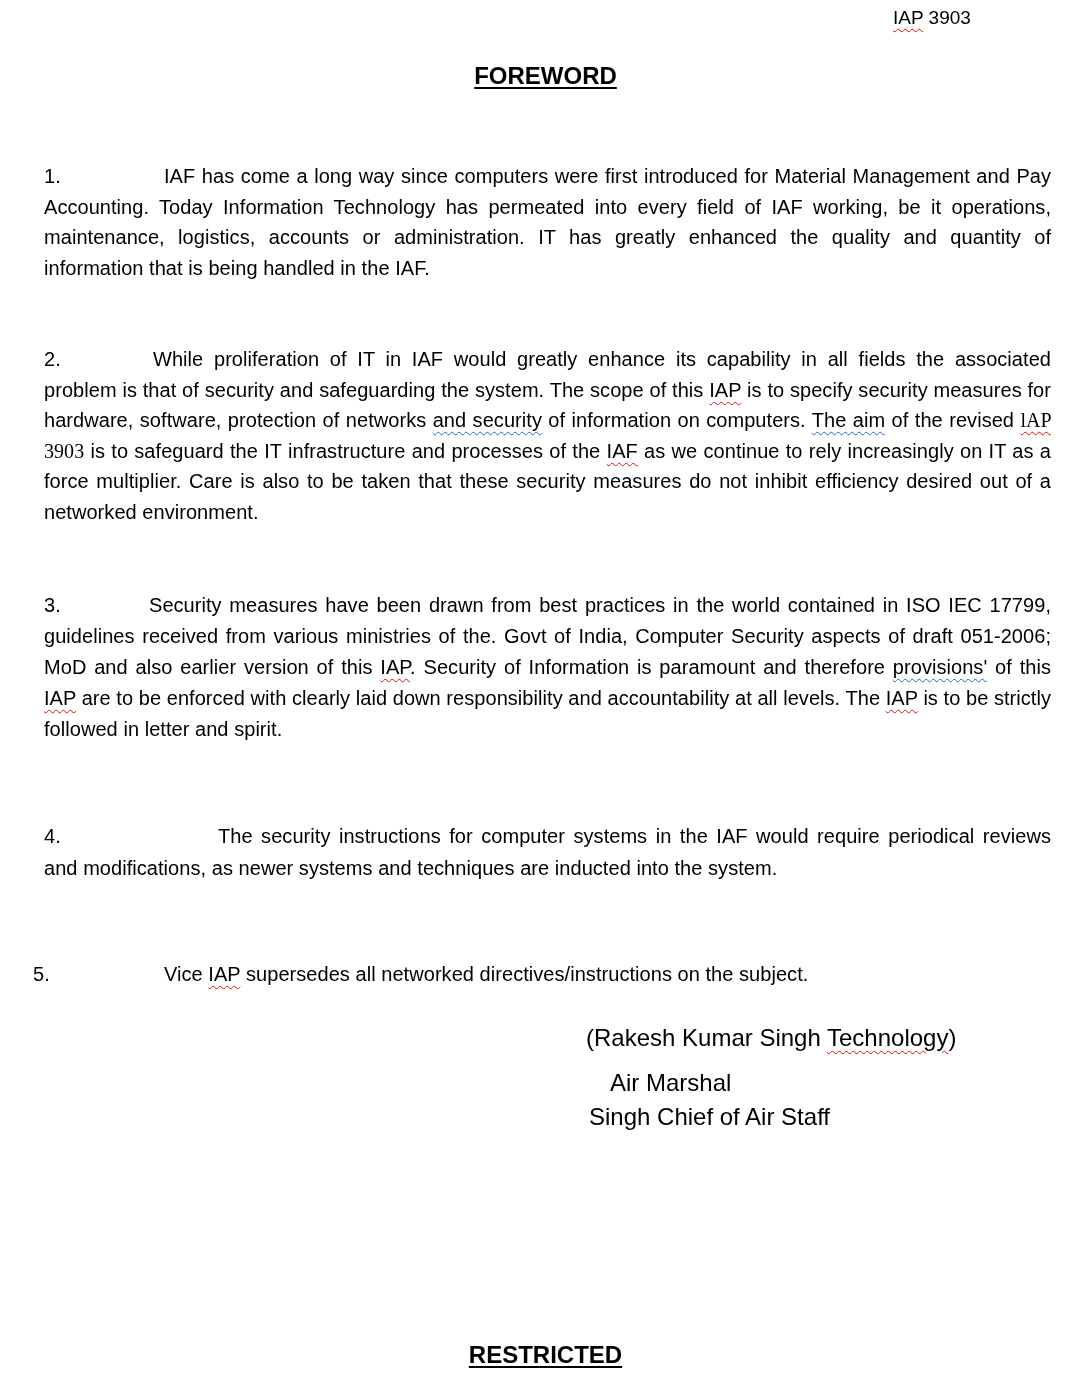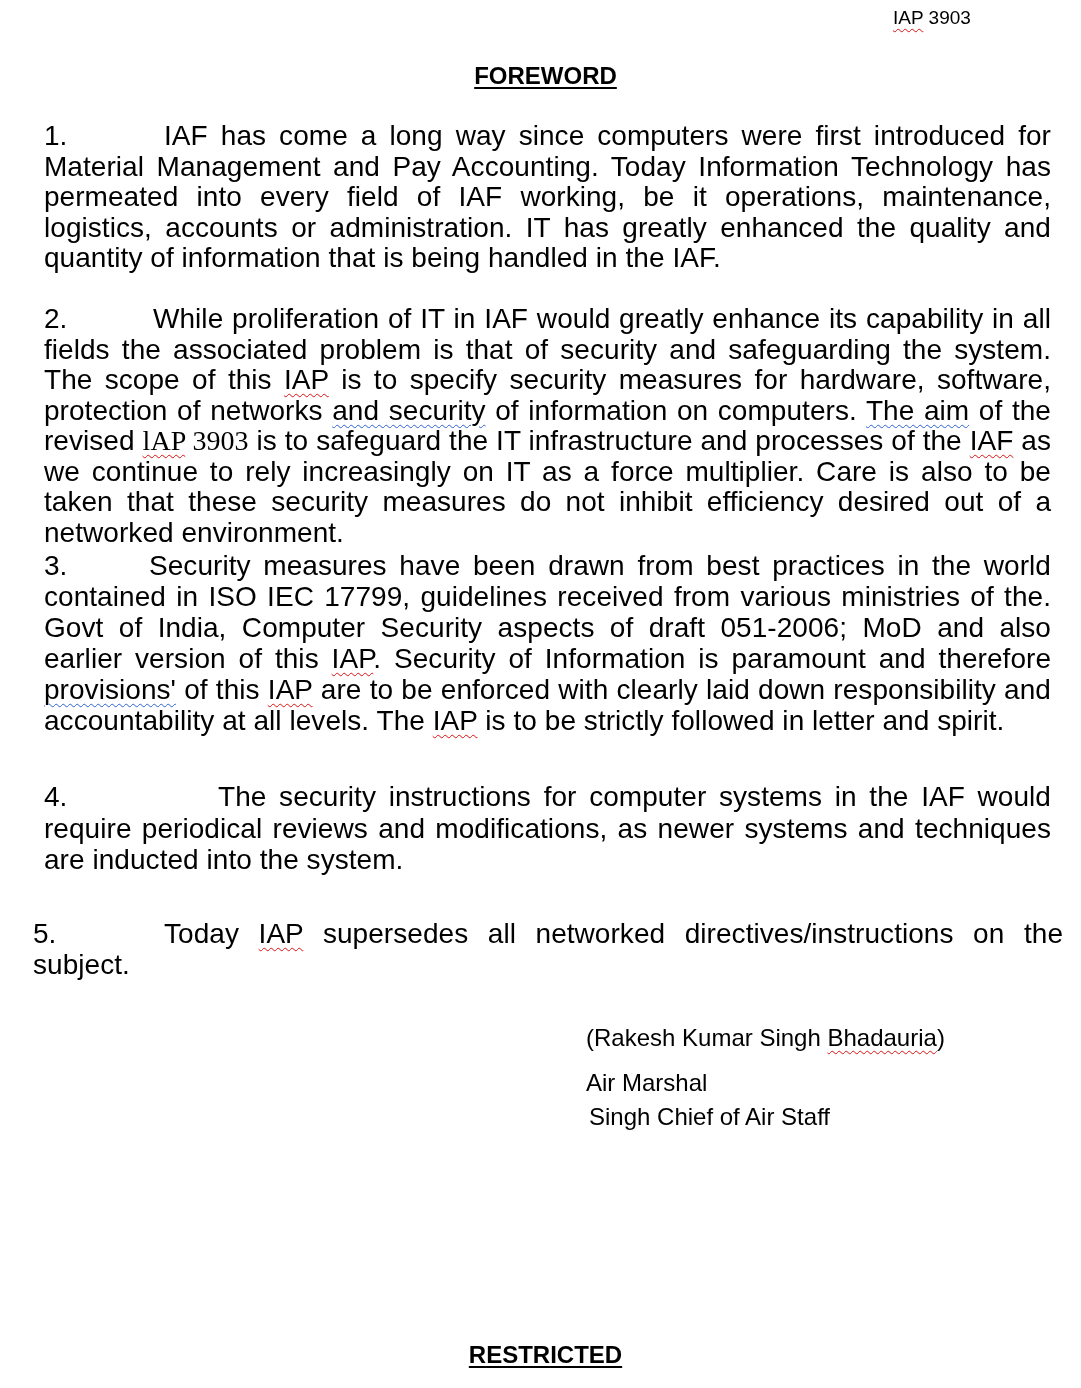--- a/index.html
+++ b/index.html
@@ -8,22 +8,22 @@
     font-family: "Liberation Sans", sans-serif; color: #000;
   }
   .abs { position: absolute; }
   .doc-id { left: 893px; top: 4px; font-size: 19px; line-height: 28px; }
   .heading {
     left: 0; width: 1091px; text-align: center; font-weight: bold;
     font-size: 24px; text-decoration: underline; text-decoration-thickness: 2px;
     text-underline-offset: 3px;
   }
   .para {
-    left: 44px; width: 1007px; font-size: 28px; line-height: 30.5px;
-    text-align: justify; text-align-last: left; letter-spacing: 0.05px;
+    left: 44px; width: 1007px; font-size: 20px; line-height: 30.5px;
+    text-align: justify; text-align-last: left; letter-spacing: 0.05px; margin-top: 40px;
   }
   .para .num { display: inline-block; }
   .spell-red { text-decoration: underline wavy #d11; text-decoration-thickness: 1px; text-underline-offset: 4px; }
   .spell-blue { text-decoration: underline wavy #2c62d8; text-decoration-thickness: 1px; text-underline-offset: 4px; }
   .serif { font-family: Liberation Serif, serif; }
   .sig { font-size: 24px; line-height: 30px; }
 </style>
 </head>
 <body>
 
@@ -43,22 +43,22 @@
 
   <div class="abs para" style="top:550px; line-height:31px;">
     <span class="num" style="width:105px;">3.</span><span>Security measures have been drawn from best practices in the world contained in ISO IEC 17799, guidelines received from various ministries of the. Govt of India, Computer Security aspects of draft 051-2006; MoD and also earlier version of this </span><span class="spell-red">IAP</span><span>. Security of Information is paramount and therefore </span><span class="spell-blue">provisions'</span><span> of this </span><span class="spell-red">IAP</span><span> are to be enforced with clearly laid down responsibility and accountability at all levels. The </span><span class="spell-red">IAP</span><span> is to be strictly followed in letter and spirit.</span>
   </div>
 
   <div class="abs para" style="top:781px; line-height:31.5px;">
     <span class="num" style="width:174px;">4.</span><span>The security instructions for computer systems in the IAF would require periodical reviews and modifications, as newer systems and techniques are inducted into the system.</span>
   </div>
 
   <div class="abs para" style="top:919px; left:33px; width:1030px;">
-    <span class="num" style="width:131px;">5.</span><span>Today </span><span class="spell-red">IAP</span><span> supersedes all networked directives/instructions on the subject.</span>
+    <span class="num" style="width:131px;">5.</span><span>Vice </span><span class="spell-red">IAP</span><span> supersedes all networked directives/instructions on the subject.</span>
   </div>
 
-  <div class="abs sig" style="left:586px; top:1023px;"><span>(Rakesh Kumar Singh </span><span class="spell-red">Bhadauria</span><span>)</span></div>
-  <div class="abs sig" style="left:586px; top:1068px;text-align:right;">Air Marshal</div>
+  <div class="abs sig" style="left:586px; top:1023px;"><span>(Rakesh Kumar Singh </span><span class="spell-red">Technology</span><span>)</span></div>
+  <div class="abs sig" style="left:610px; top:1068px;text-align:right;">Air Marshal</div>
   <div class="abs sig" style="left:589px; top:1102px;">Singh Chief of Air Staff</div>
 
   <div class="abs heading" style="top:1341px;">RESTRICTED</div>
 
 </div>
 
 </body></html>

